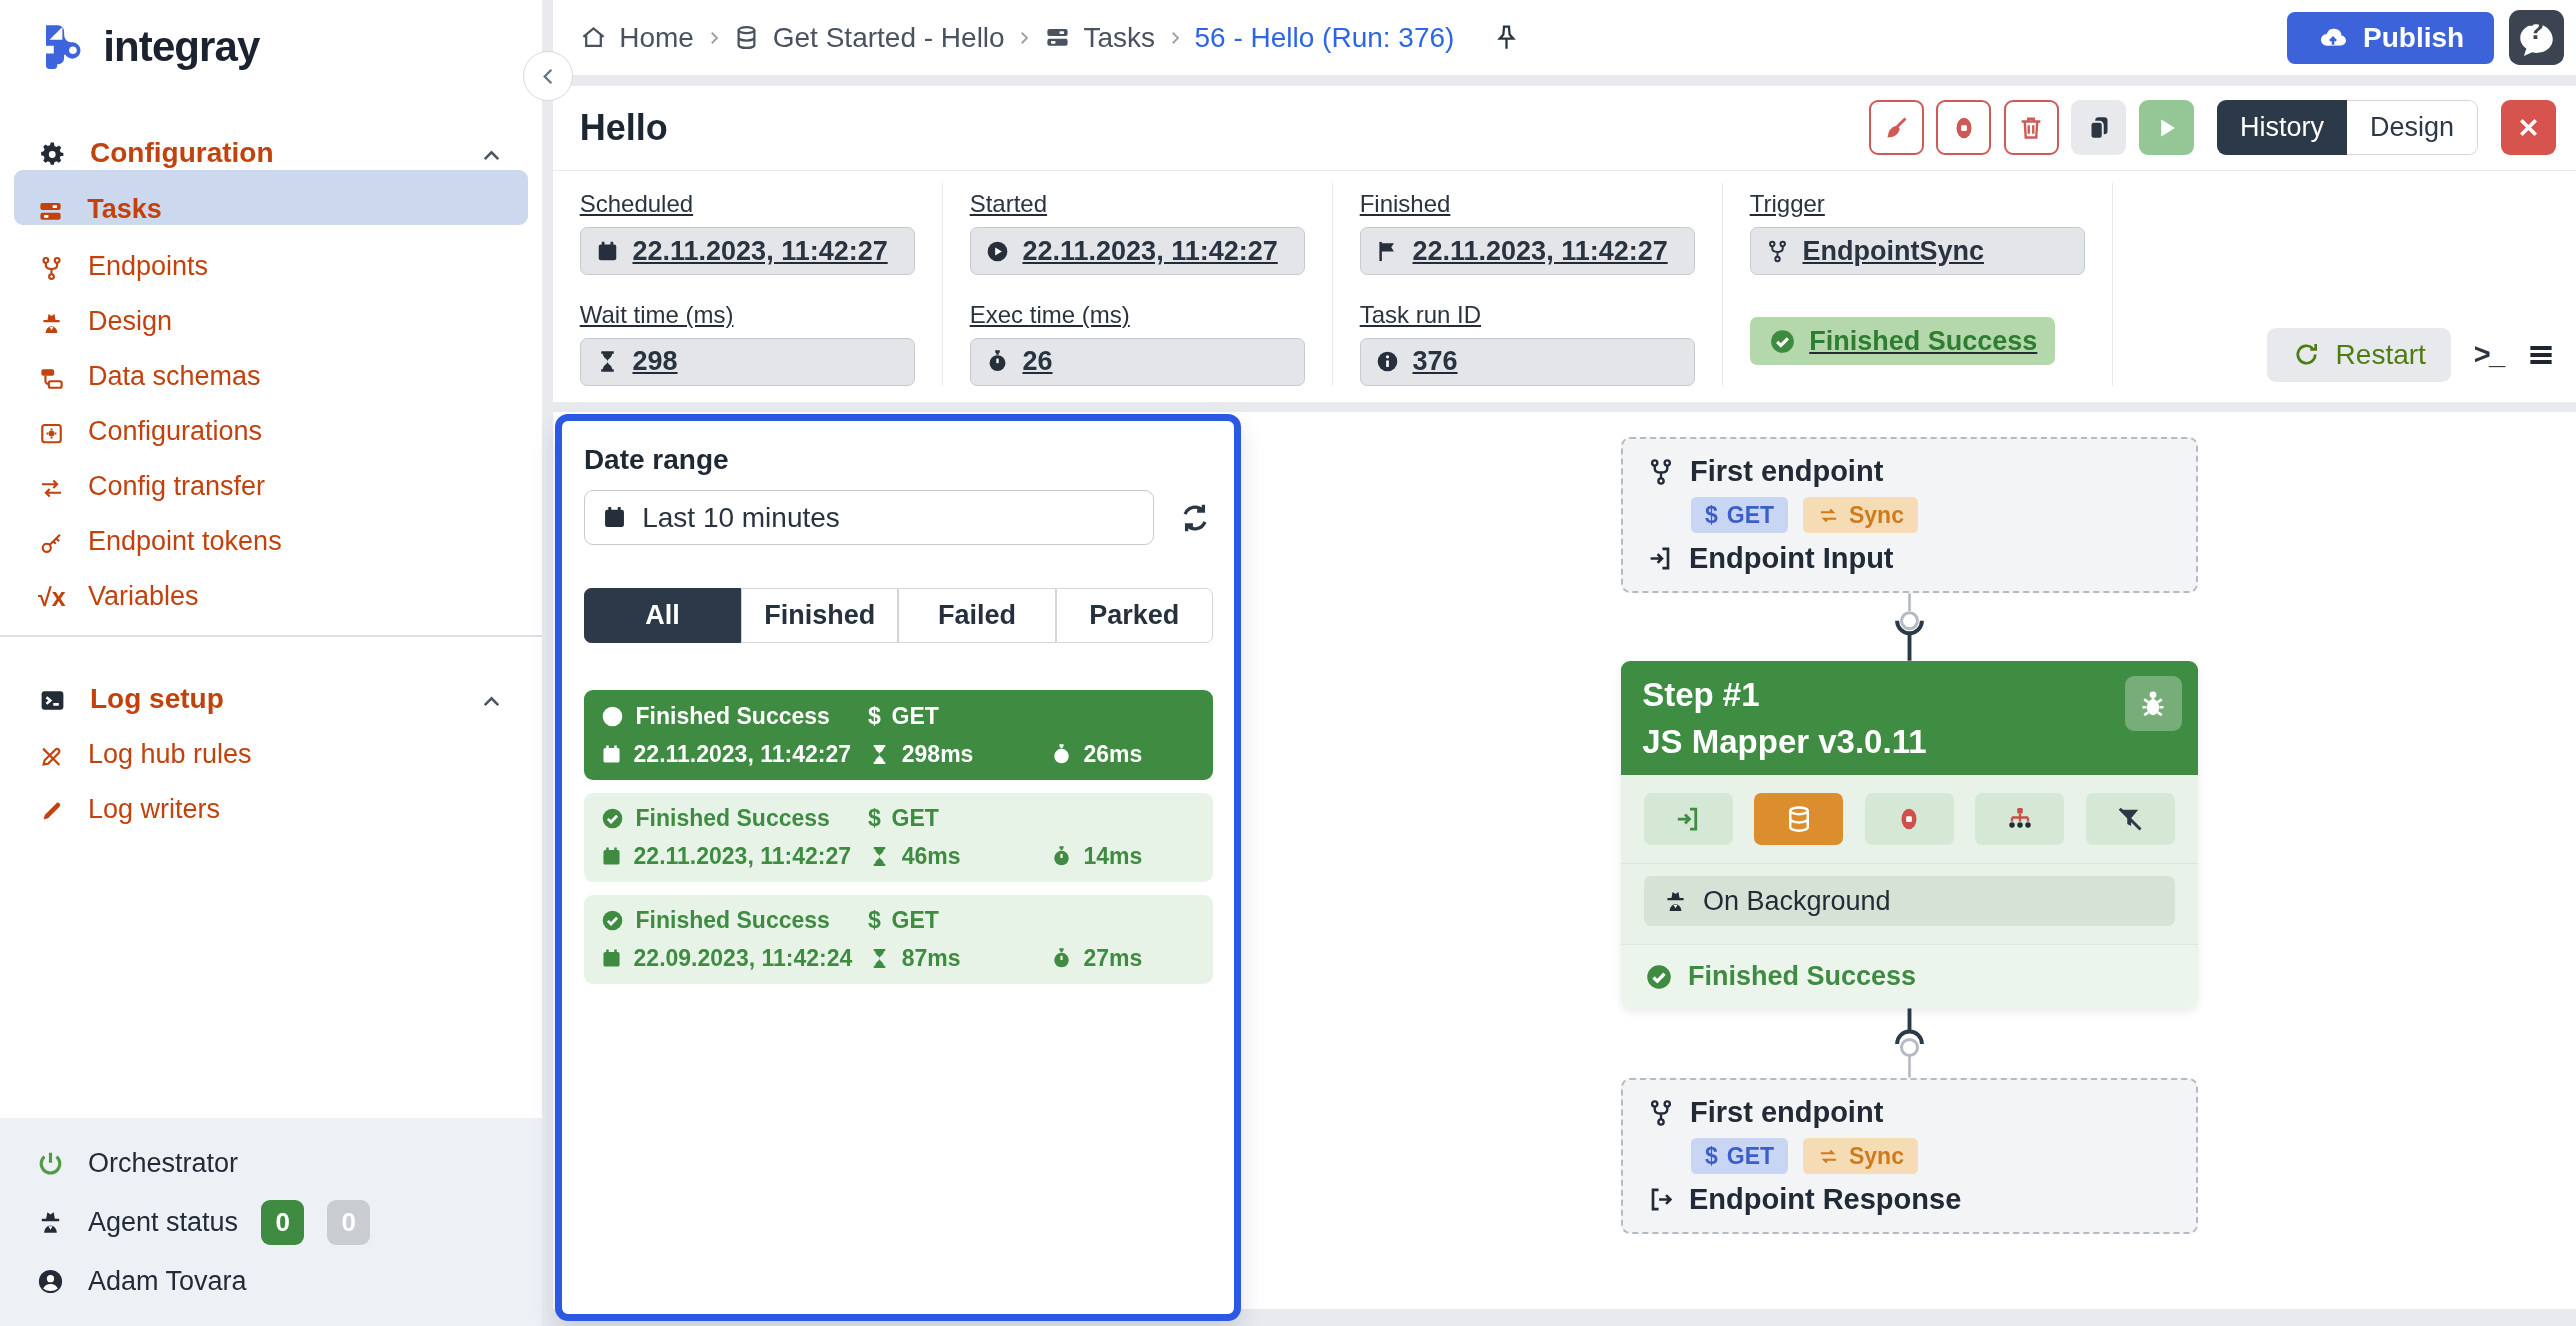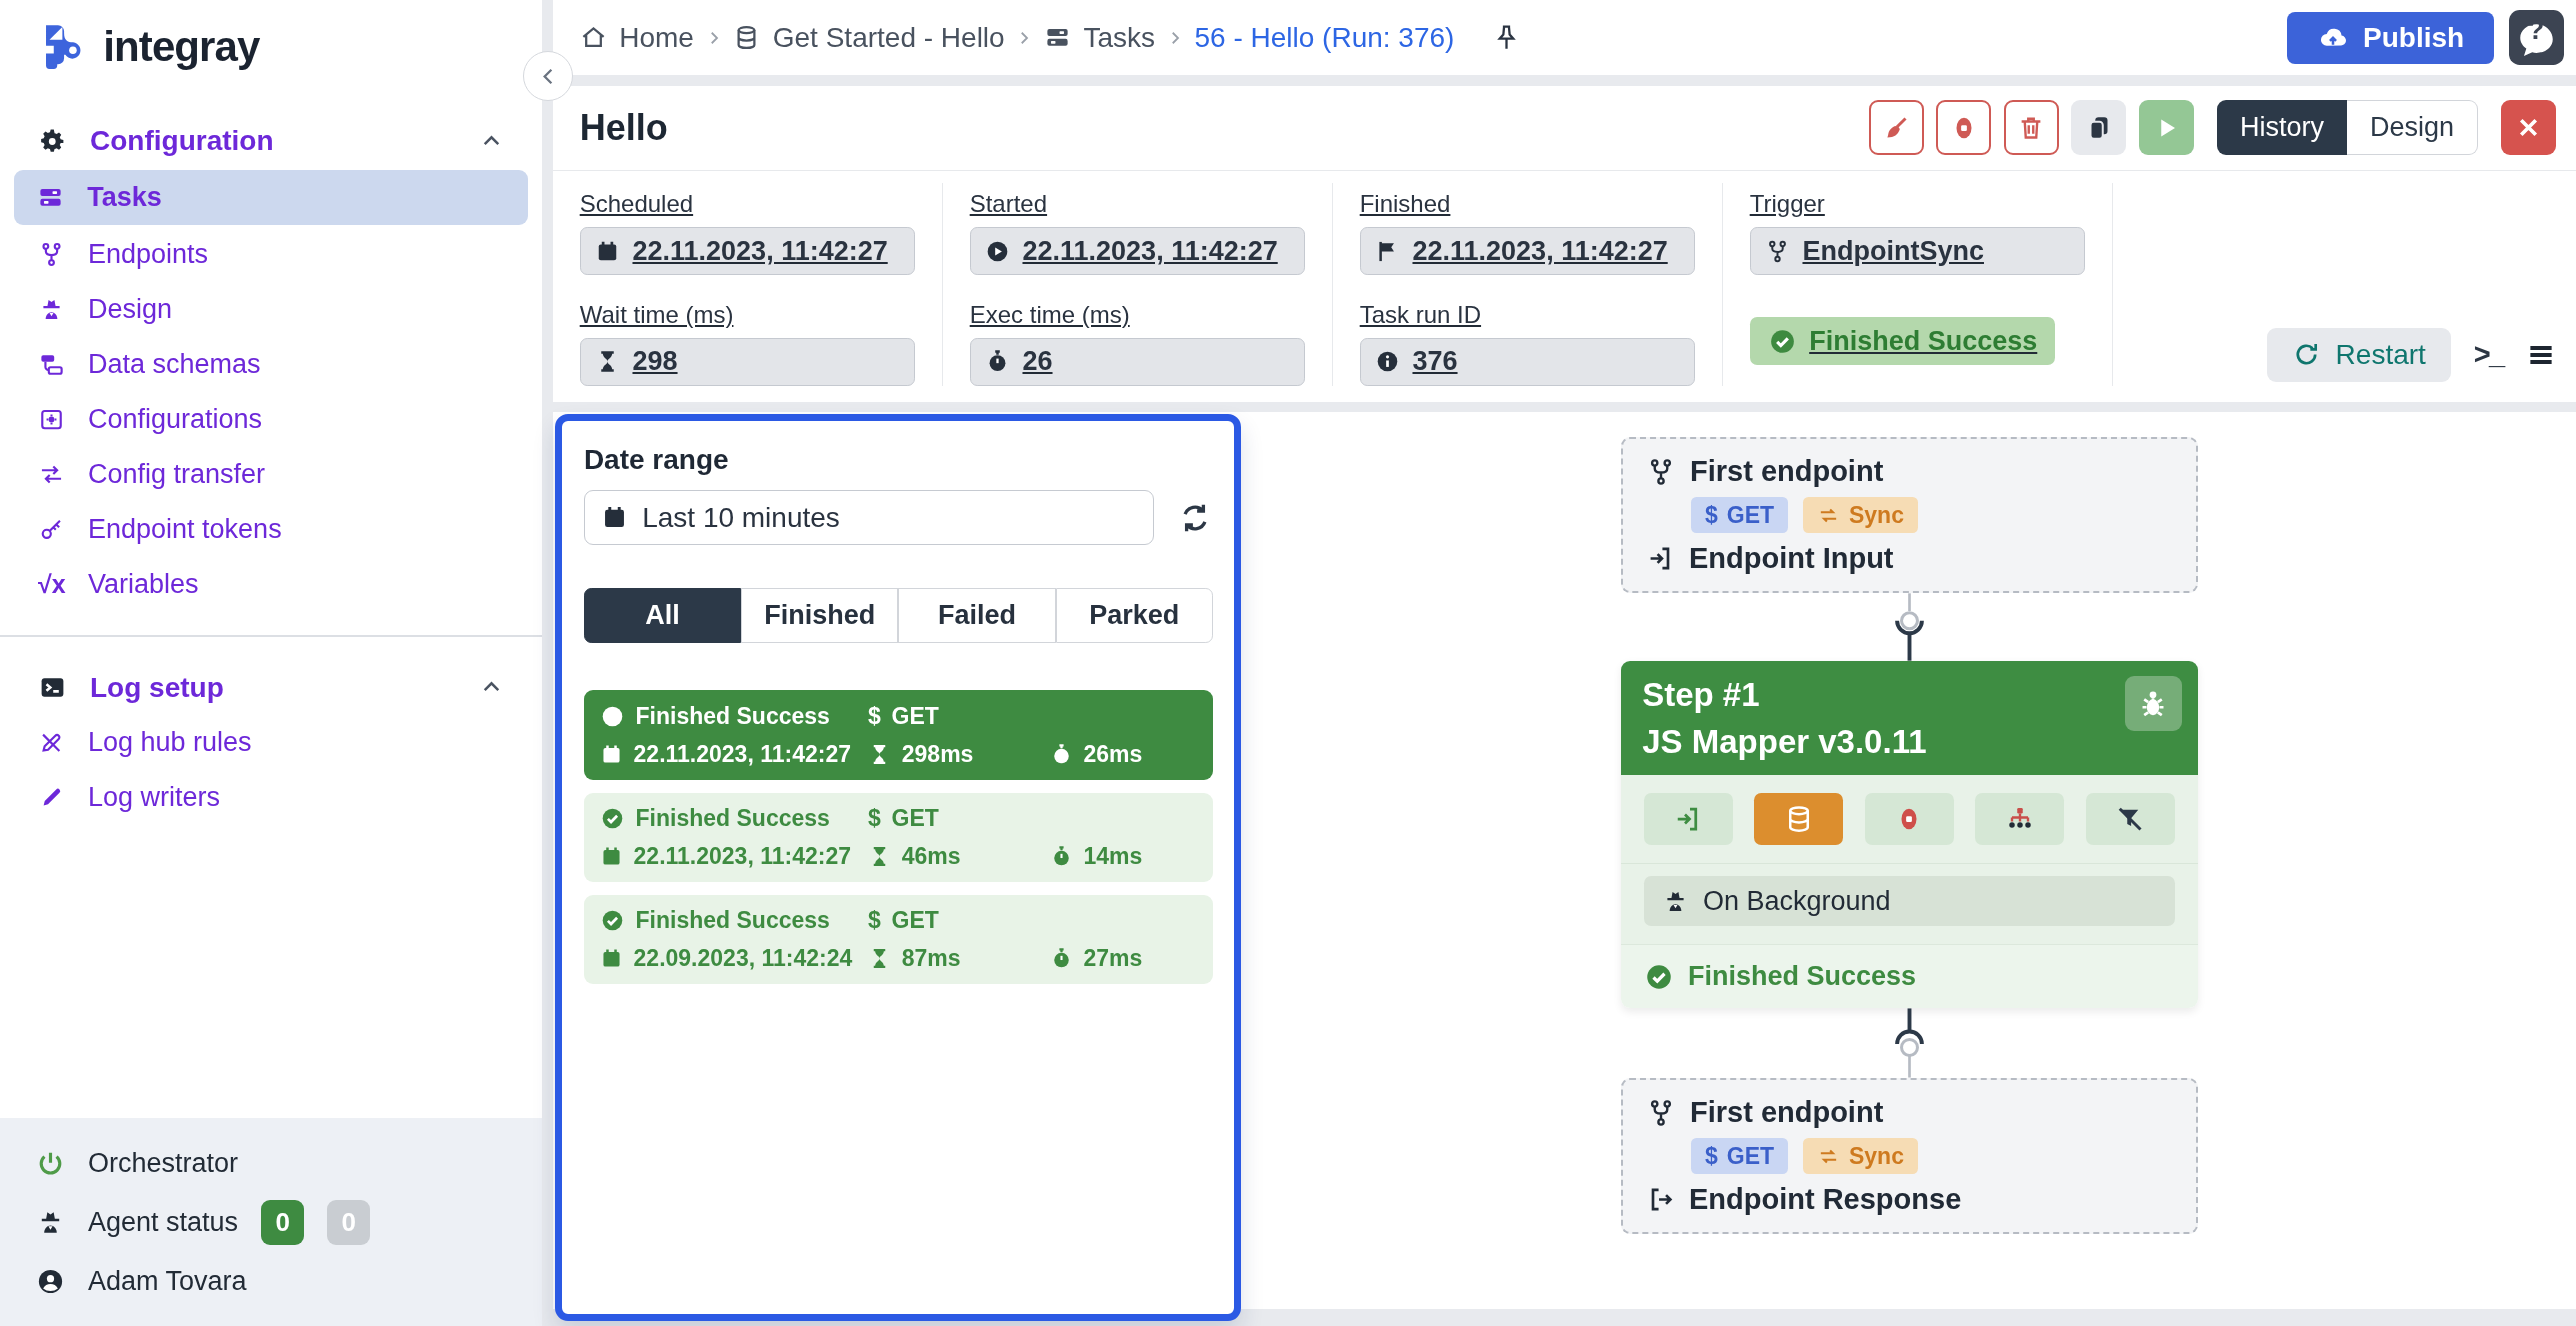--- a/index.html
+++ b/index.html
@@ -6,21 +6,21 @@
   html,body { width:2576px; height:1326px; }
   body { font-family:"Liberation Sans", sans-serif; background:#e8eaee; color:#222b36; overflow:hidden; }
   .screen { width:2576px; height:1326px; display:flex; position:relative; overflow:hidden; }
   svg.ic { display:block; flex:none; }
 
   
   .sidebar { width:542px; background:#fff; position:relative; flex:none; }
   .logo { display:flex; align-items:center; gap:14.3px; padding:19.7px 0 0 34px; }
   .logo-text { font-size:42px; font-weight:bold; color:#1b2330; letter-spacing:-0.9px; }
   .nav { padding-top:39px; }
-  .nav-header, .nav-item { display:flex; align-items:center; height:55px; padding:0 38px; gap:23px; font-size:27px; color:#6d28d9; cursor:pointer; }
+  .nav-header, .nav-item { display:flex; align-items:flex-end; height:55px; padding:0 38px; gap:23px; font-size:27px; color:#c2410c; cursor:pointer; }
   .nav-header { font-weight:bold; font-size:28px; }
   .nav-header .spacer, .row-spacer { flex:1; }
   .nav-item.active { background:#ccd8ee; border-radius:9px; margin:1.8px 14.3px; padding:0 23px; font-weight:bold; }
   .nav-divider { height:1.8px; background:#dcdfe4; margin:23px 0; }
   .side-footer { position:absolute; left:0; right:0; bottom:0; height:208px; background:#edf0f5; padding-top:16px; }
   .foot-row { display:flex; align-items:center; height:59px; padding:0 36px; gap:23px; font-size:27px; color:#222b36; }
   .badge0 { min-width:43px; height:45px; border-radius:9px; display:flex; align-items:center; justify-content:center; color:#fff; font-size:26px; font-weight:bold; }
   .badge0.ok { background:#3e8b41; }
   .badge0.off { background:#c9cdd2; }
 
@@ -55,21 +55,21 @@
   .fields-panel { background:#fff; border-top:1.8px solid #e7e9ec; display:flex; padding:12.5px 0 16px; flex:none;text-decoration:underline; }
   .field-col { width:390px; padding:0 27px; border-right:1.8px solid #e7e9ec; display:flex; flex-direction:column; }
   .fp-right { flex:1; position:relative; }
   .f-label { font-size:24px; color:#2a3340; margin:7.2px 0 9px; }
   .f-box { height:48px; background:#e3e5e9; border:1.8px solid #c5c9d0; border-radius:7.2px; display:flex; align-items:center; padding:0 14.3px; gap:12.5px; color:#262f3b; }
   .f-value { font-size:27px; font-weight:bold; color:#2a3340; }
   .f-gap { height:18px; }
   .status-badge { margin-top:42px; height:48px; background:#b4d8ac; border-radius:7.2px; display:inline-flex; align-items:center; padding:0 18px; gap:12.5px; color:#3e8a40; align-self:flex-start; }
   .status-badge span { font-size:27px; font-weight:bold; color:#2e7d33; }
   .restart-cluster { position:absolute; right:19.7px; bottom:3.6px; display:flex; align-items:center; gap:23px; }
-  .btn-restart { height:54px; background:#e7e9ed; border:none; border-radius:9px; padding:0 25px; display:flex; align-items:center; gap:14.3px; font-size:28px; color:#0f766e; cursor:pointer; font-family:inherit; }
+  .btn-restart { height:54px; background:#e7e9ed; border:none; border-radius:9px; padding:0 25px; display:flex; align-items:center; gap:14.3px; font-size:28px; color:#4d7c0f; cursor:pointer; font-family:inherit; }
   .term-glyph { font-size:29px; font-weight:bold; color:#2c3643; letter-spacing:-1.8px; cursor:pointer; }
   .menu-ic { color:#1d2530; cursor:pointer; }
 
   
   .content { flex:1; margin-top:10.7px; margin-bottom:17px; background:#fff; position:relative; }
 
   
   .hist-panel { position:absolute; left:2.7px; top:1.8px; width:686px; height:907px; background:#fff; border:7.2px solid #2b59e4; border-radius:13px; padding:23px 21.5px; display:flex; flex-direction:column; box-shadow:0 12.5px 23px rgba(20,40,90,.14); z-index:10; }
   .dr-label { font-size:28px; font-weight:bold; color:#1f2835; }
   .dr-row { display:flex; align-items:center; margin-top:14.3px; gap:23px; }

